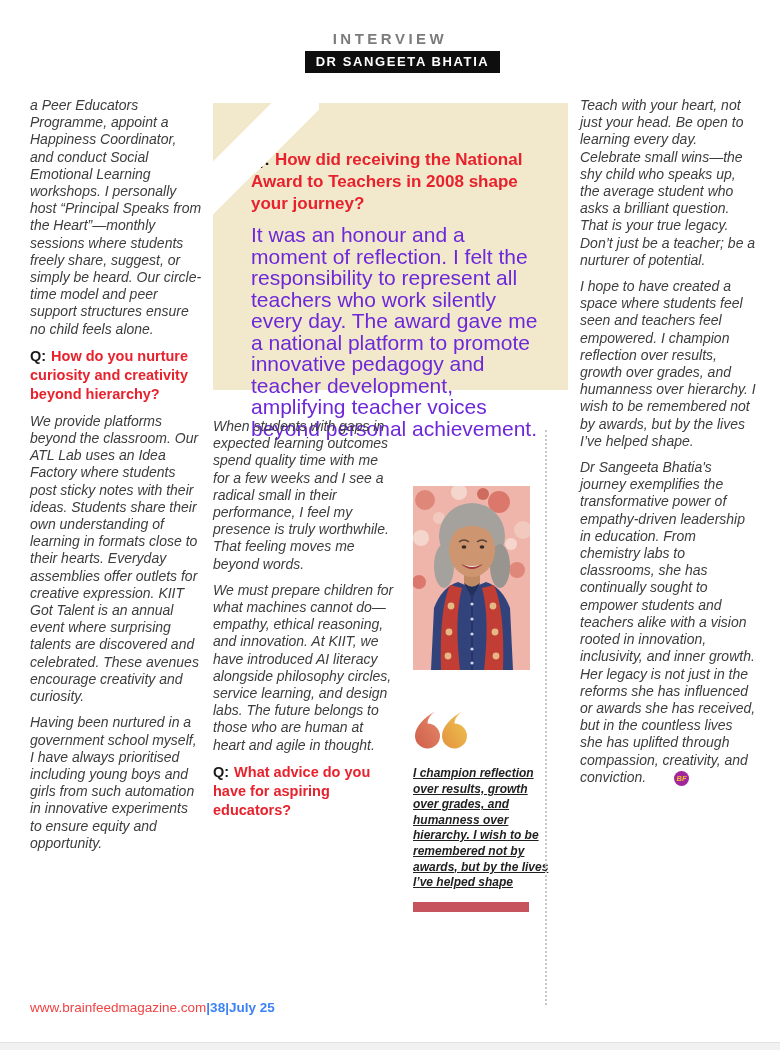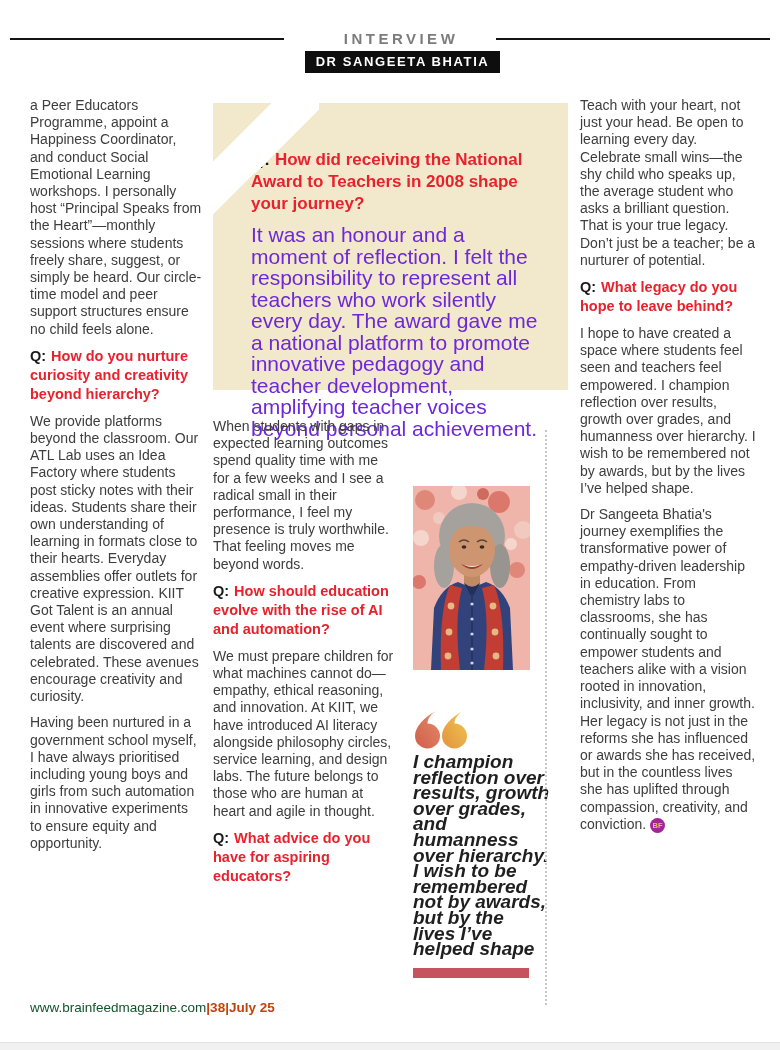--- a/index.html
+++ b/index.html
@@ -3,62 +3,62 @@
 <meta charset="utf-8">
 <style>
   html,body{margin:0;padding:0;}
   body{
     width:780px;height:1050px;position:relative;background:#ffffff;
     font-family:"Liberation Sans","DejaVu Sans",sans-serif;color:#3d3d3d;
     overflow:hidden;
   }
   
   .header{position:absolute;top:30px;left:0;width:780px;text-align:center;}
-  .header-row{display:flex;align-items:center;}
+  .header-row{display:flex;align-items:center;flex-direction:column;}
   .hline{height:2px;background:#141414;flex:1;}
   .hline.left{margin-left:10px;margin-right:60px;}
   .hline.right{margin-right:10px;margin-left:38px;}
   .section-label{font-size:15px;font-weight:bold;letter-spacing:3.5px;color:#7c7c7c;}
   .badge{display:inline-block;margin-top:4px;background:#0e0e0e;color:#ffffff;
     font-size:13px;font-weight:bold;letter-spacing:1.6px;padding:3px 11px 4px;margin-left:25px;}
   
   .col{position:absolute;}
   .col-left{left:30px;top:97px;width:172px;}
   .col-mid{left:213px;top:418px;width:182px;}
   .col-right{left:580px;top:97px;width:178px;}
-  p.body{font-size:14px;line-height:17.2px;margin:0 0 9px;}
+  p.body{font-size:14px;line-height:17.2px;margin:0 0 9px;font-style:italic;}
   .q{font-size:14.5px;line-height:19px;font-weight:bold;color:#e8222d;margin:3px 0 9px;}
   .q .qp{color:#1a1a1a;margin-right:5px;}
   
   .qa-box{position:absolute;left:213px;top:103px;width:355px;height:287px;
     background:#f2e9cc;box-sizing:border-box;padding:46px 22px 0 38px;}
   .notch{position:absolute;top:0;left:0;width:106px;height:118px;
     background:linear-gradient(135deg,#f2e9cc 0 26%,#ffffff 26% 50%,rgba(255,255,255,0) 50%);}
   .qa-q{font-size:17px;line-height:22px;font-weight:bold;color:#e8222d;margin:0 0 9px;}
   .qa-q .qp{color:#1a1a1a;margin-right:5px;}
   .qa-a{font-size:21px;line-height:21.5px;color:#6d28d9;margin:0;}
   
   .photo-wrap{position:absolute;left:413px;top:486px;width:117px;height:184px;}
   .quote-block{position:absolute;left:413px;top:710px;width:137px;}
-  .pull-quote-text{font-size:19px;line-height:15.6px;font-weight:bold;font-style:italic;
-    color:#1f1f1f;}
+  .pull-quote-text{font-size:12px;line-height:15.6px;font-weight:bold;font-style:italic;
+    color:#1f1f1f;margin-top:12px;text-decoration:underline;}
   .quote-bar{width:116px;height:10px;background:#c5545e;margin-top:11px;}
   
   .vsep{position:absolute;left:545px;top:430px;height:575px;width:0;
     border-left:2px dotted #c6c6c6;}
   
   .footer{position:absolute;left:30px;top:1000px;font-size:13.5px;}
-  .footer .url{color:#14532d;font-weight:normal;}
-  .footer .pagination{color:#c2410c;font-weight:bold;}
+  .footer .url{color:#ef4444;font-weight:normal;}
+  .footer .pagination{color:#3b82f6;font-weight:bold;}
   .bottom-strip{position:absolute;left:0;bottom:0;width:780px;height:7px;
     background:#f1f1f1;border-top:1px solid #e2e2e2;}
   
   .bf-badge{display:inline-block;width:15px;height:15px;border-radius:50%;
     background:#a1259c;color:#f2c230;font-size:7.5px;font-weight:bold;text-align:center;
-    line-height:15px;vertical-align:middle;letter-spacing:0;}
+    line-height:15px;vertical-align:middle;letter-spacing:0;margin-left:24px;}
 </style>
 </head>
 <body>
 
 <div class="header">
   <div class="header-row">
     <div class="hline left"></div>
     <div class="section-label">INTERVIEW</div>
     <div class="hline right"></div>
   </div>
@@ -73,21 +73,20 @@
 </div>
 
 <div class="qa-box">
   <div class="notch"></div>
   <div class="qa-q"><span class="qp">Q:</span><span>How did receiving the National Award to Teachers in 2008 shape your journey?</span></div>
   <p class="qa-a">It was an honour and a moment of reflection. I felt the responsibility to represent all teachers who work silently every day. The award gave me a national platform to promote innovative pedagogy and teacher development, amplifying teacher voices beyond personal achievement.</p>
 </div>
 
 <div class="col col-mid">
   <p class="body">When students with gaps in expected learning outcomes spend quality time with me for a few weeks and I see a radical small in their performance, I feel my presence is truly worthwhile. That feeling moves me beyond words.</p>
-  <div class="q"><span class="qp">Q:</span><span>How should education evolve with the rise of AI and automation?</span></div>
   <p class="body">We must prepare children for what machines cannot do—empathy, ethical reasoning, and innovation. At KIIT, we have introduced AI literacy alongside philosophy circles, service learning, and design labs. The future belongs to those who are human at heart and agile in thought.</p>
   <div class="q"><span class="qp">Q:</span><span>What advice do you have for aspiring educators?</span></div>
 </div>
 
 <div class="photo-wrap">
   <svg width="117" height="184" viewBox="0 0 117 184">
     <rect width="117" height="184" fill="#efb5ab"></rect>
     <g opacity="0.85">
       <circle cx="12" cy="14" r="10" fill="#dd7f70"></circle>
       <circle cx="46" cy="6" r="8" fill="#f6dcd2"></circle>
@@ -153,21 +152,20 @@
     <path d="M50,1 C38,7 29,17 29,26 a12.5,12.5 0 1 0 12.5,-12.5 C41.5,9 45,4 50,1 Z" fill="url(#qg2)"></path>
   </svg>
   <div class="pull-quote-text">I champion reflection over results, growth over grades, and humanness over hierarchy. I wish to be remembered not by awards, but by the lives I’ve helped shape</div>
   <div class="quote-bar"></div>
 </div>
 
 <div class="vsep"></div>
 
 <div class="col col-right">
   <p class="body">Teach with your heart, not just your head. Be open to learning every day. Celebrate small wins—the shy child who speaks up, the average student who asks a brilliant question. That is your true legacy. Don’t just be a teacher; be a nurturer of potential.</p>
-  <div class="q"><span class="qp">Q:</span><span>What legacy do you hope to leave behind?</span></div>
   <p class="body">I hope to have created a space where students feel seen and teachers feel empowered. I champion reflection over results, growth over grades, and humanness over hierarchy. I wish to be remembered not by awards, but by the lives I’ve helped shape.</p>
   <p class="body"><span>Dr Sangeeta Bhatia's journey exemplifies the transformative power of empathy-driven leadership in education. From chemistry labs to classrooms, she has continually sought to empower students and teachers alike with a vision rooted in innovation, inclusivity, and inner growth. Her legacy is not just in the reforms she has influenced or awards she has received, but in the countless lives she has uplifted through compassion, creativity, and conviction.</span> <span class="bf-badge">BF</span></p>
 </div>
 
 <div class="footer">
   <span class="url">www.brainfeedmagazine.com</span><span class="pagination">|38|July 25</span>
 </div>
 <div class="bottom-strip"></div>
 
 </body></html>

